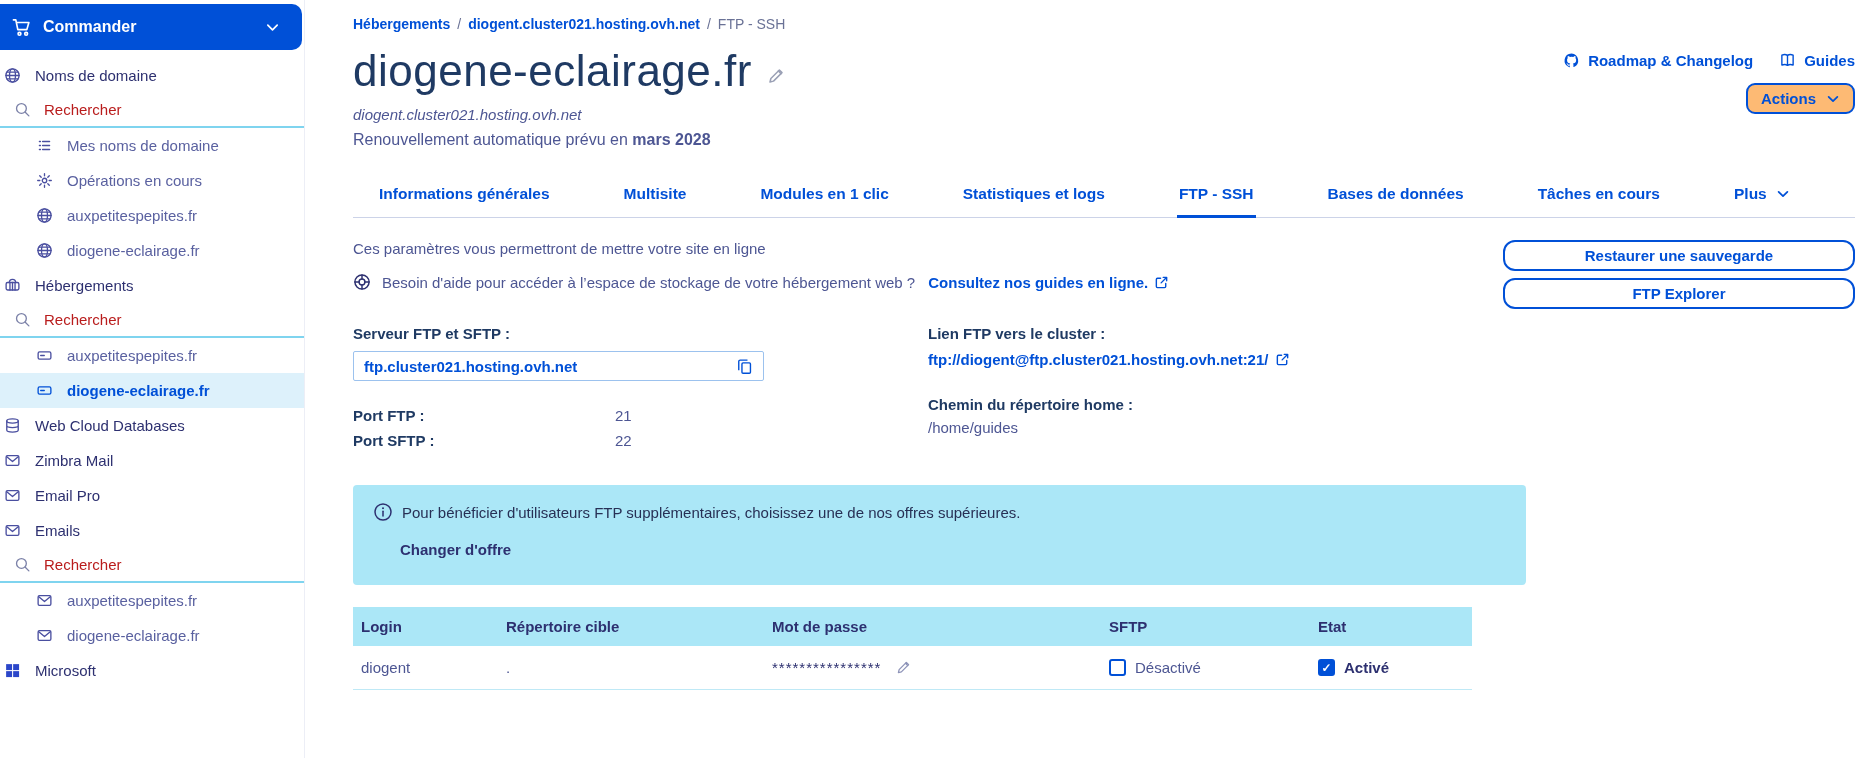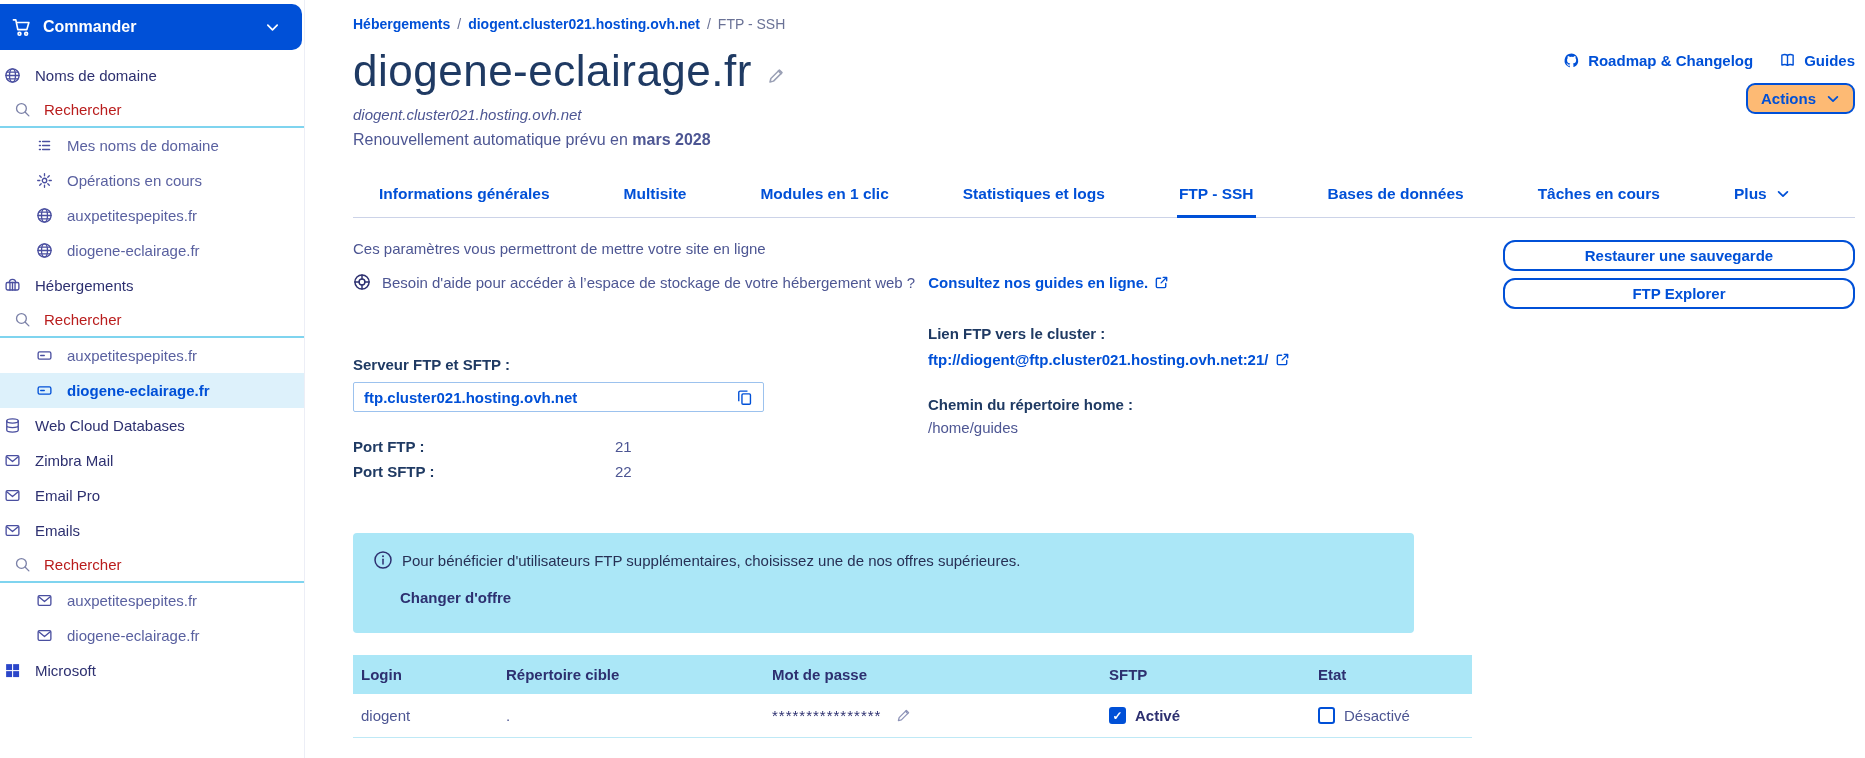--- a/index.html
+++ b/index.html
@@ -79,37 +79,37 @@
     color:var(--blue);font-weight:700;font-size:15px;cursor:pointer;
     font-family:"Liberation Sans",sans-serif;}
 
   .intro{font-size:15px;}
   .help-row{margin-top:16px;display:flex;align-items:center;gap:11px;font-size:15px;}
   .help-row .ic{color:var(--indigo);}
   .help-link{color:var(--blue);font-weight:700;text-decoration:none;cursor:pointer;
     display:inline-flex;align-items:center;gap:6px;margin-left:2px;}
 
   .server-grid{display:flex;margin-top:34px;}
-  .sg-left{width:575px;flex:0 0 575px;margin-top:31px;}
+  .sg-left{width:575px;flex:0 0 575px;}
   .sg-right{flex:1;}
   .field-label{font-size:15px;font-weight:700;color:var(--navy);}
   .server-box{margin-top:9px;width:411px;height:30px;border:1px solid #9cc2ee;
     border-radius:2px;display:flex;align-items:center;justify-content:space-between;
     padding:0 10px;}
   .server-box .val{color:var(--blue);font-weight:700;font-size:15px;}
   .copy-btn{color:var(--blue);cursor:pointer;}
   .ports{margin-top:22px;}
   .port-row{display:flex;line-height:25px;font-size:15px;}
   .port-row .field-label{width:262px;line-height:25px;}
   .ftp-link{margin-top:9px;display:inline-flex;align-items:center;gap:7px;
     color:var(--blue);font-weight:700;font-size:15px;text-decoration:none;cursor:pointer;}
   .home-label{margin-top:27px;}
   .home-val{margin-top:6px;font-size:15px;}
 
-  .banner{margin-top:49px;width:1061px;height:100px;background:var(--cyan-bg);
+  .banner{margin-top:32px;width:1173px;height:100px;background:var(--cyan-bg);
     border-radius:4px;padding:17px 20px;}
   .banner-top{display:flex;align-items:center;gap:9px;}
   .banner-top .ic{color:var(--indigo);}
   .banner-text{font-size:15px;color:#273055;}
   .banner-action{margin-top:19px;margin-left:27px;font-weight:700;font-size:15px;
     color:var(--indigo);cursor:pointer;display:inline-block;}
 
   
   .ftp-table{margin-top:22px;width:1119px;}
   .tr{display:grid;grid-template-columns:145px 266px 337px 209px 1fr;}
@@ -502,26 +502,26 @@
               <div class="td">
                 <span class="pwd-mask">****************</span>
                 <span class="pwd-edit">
                   <svg width="17" height="17" viewBox="0 0 16 16" fill="none" stroke="currentColor" stroke-width="1.2" stroke-linecap="round" stroke-linejoin="round">
                     <path d="M3.2 12.8l.7-2.8 6.8-6.8 2.1 2.1-6.8 6.8-2.8.7z"></path>
                       <path d="M9.9 4l2.1 2.1"></path>
                   </svg>
                 </span>
               </div>
               <div class="td">
+                <span class="checkbox" id="cb-sftp"></span>
+                <span class="cb-label">Désactivé</span>
+              </div>
+              <div class="td">
                 <span class="checkbox checked" id="cb-state"></span>
                 <span class="cb-label bold">Activé</span>
-              </div>
-              <div class="td">
-                <span class="checkbox" id="cb-sftp"></span>
-                <span class="cb-label">Désactivé</span>
               </div>
             </div>
           </div>
         </div>
 
       </div>
 
       <div class="side-col">
         <button class="pill-btn">Restaurer une sauvegarde</button>
         <button class="pill-btn">FTP Explorer</button>

